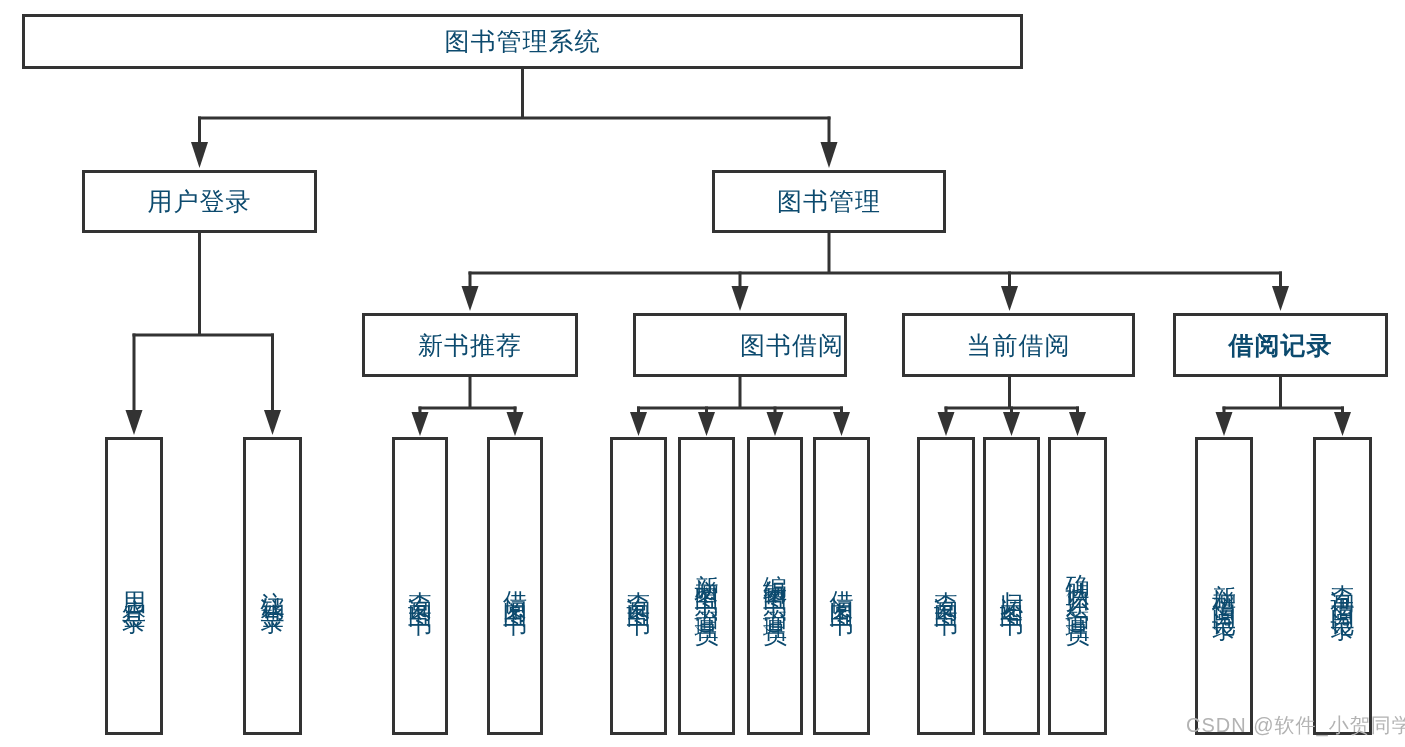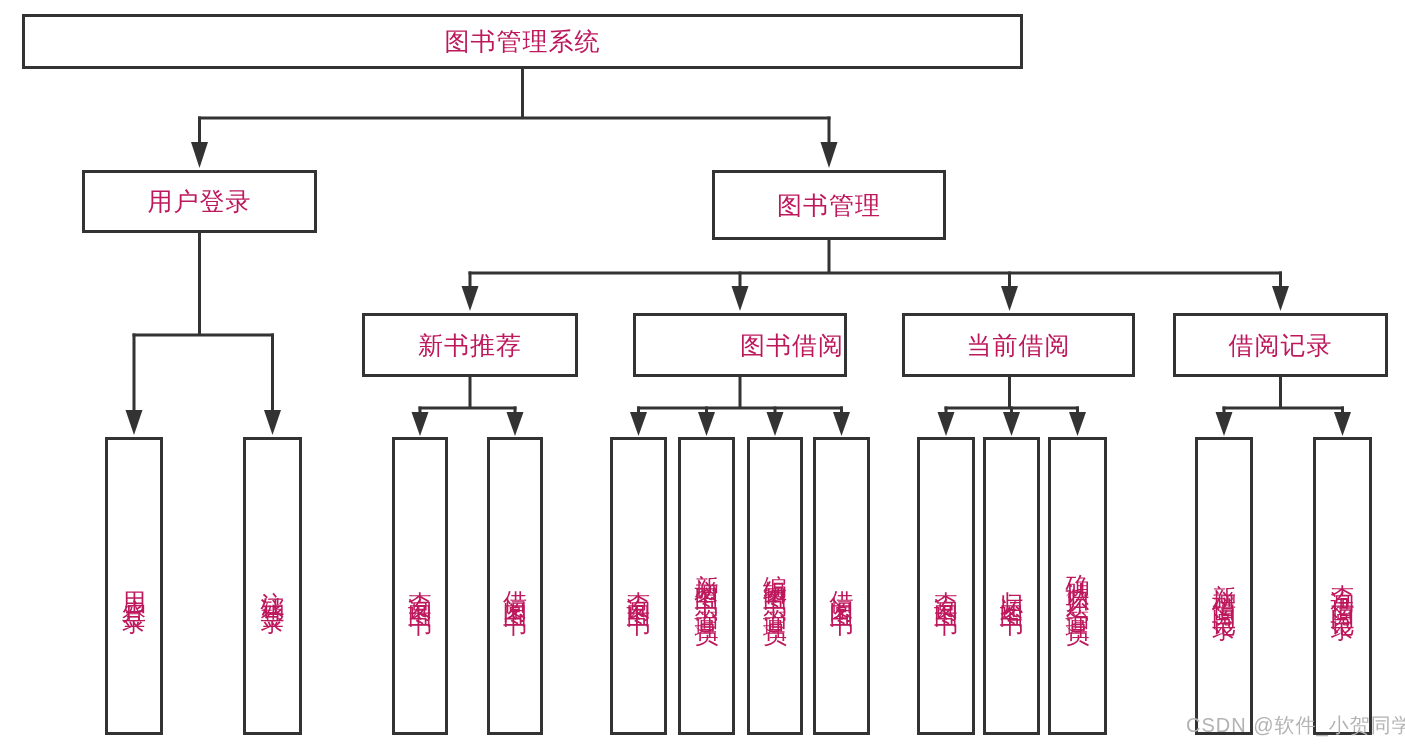--- a/index.html
+++ b/index.html
@@ -21,21 +21,21 @@
     top: 0;
   }
   .node {
     position: absolute;
     box-sizing: border-box;
     border: 3px solid #333333;
     background: #ffffff;
     display: flex;
     align-items: center;
     justify-content: center;
-    color: #be185d;
+    color: #0c4a6e;
   }
   .node.h {
     font-size: 25px;
     letter-spacing: 1px;
   }
   .node.v {
     font-size: 24px;
   }
   .vtext {
     writing-mode: vertical-rl;
@@ -101,34 +101,34 @@
     </g>
   </svg>
 
   <div class="node h" style="left:22px; top:14px; width:1001px; height:55px;">
     <span>图书管理系统</span>
   </div>
 
   <div class="node h" style="left:82px; top:170px; width:235px; height:63px;">
     <span>用户登录</span>
   </div>
-  <div class="node h" style="left:712px; top:170px; width:234px; height:70px;">
+  <div class="node h" style="left:712px; top:170px; width:234px; height:63px;">
     <span>图书管理</span>
   </div>
 
   <div class="node h" style="left:362px; top:313px; width:216px; height:64px;">
     <span>新书推荐</span>
   </div>
   <div class="node h" style="left:633px; top:313px; width:214px; height:64px;justify-content:flex-end;">
     <span>图书借阅</span>
   </div>
   <div class="node h" style="left:902px; top:313px; width:233px; height:64px;">
     <span>当前借阅</span>
   </div>
-  <div class="node h" style="left:1173px; top:313px; width:215px; height:64px;">
+  <div class="node h" style="left:1173px; top:313px; width:215px; height:64px;font-weight:bold;">
     <span>借阅记录</span>
   </div>
 
   <div class="node v" style="left:105px; top:437px; width:58px; height:298px;">
     <span class="vtext">用户登录</span>
   </div>
   <div class="node v" style="left:243px; top:437px; width:59px; height:298px;">
     <span class="vtext">注销登录</span>
   </div>
 

